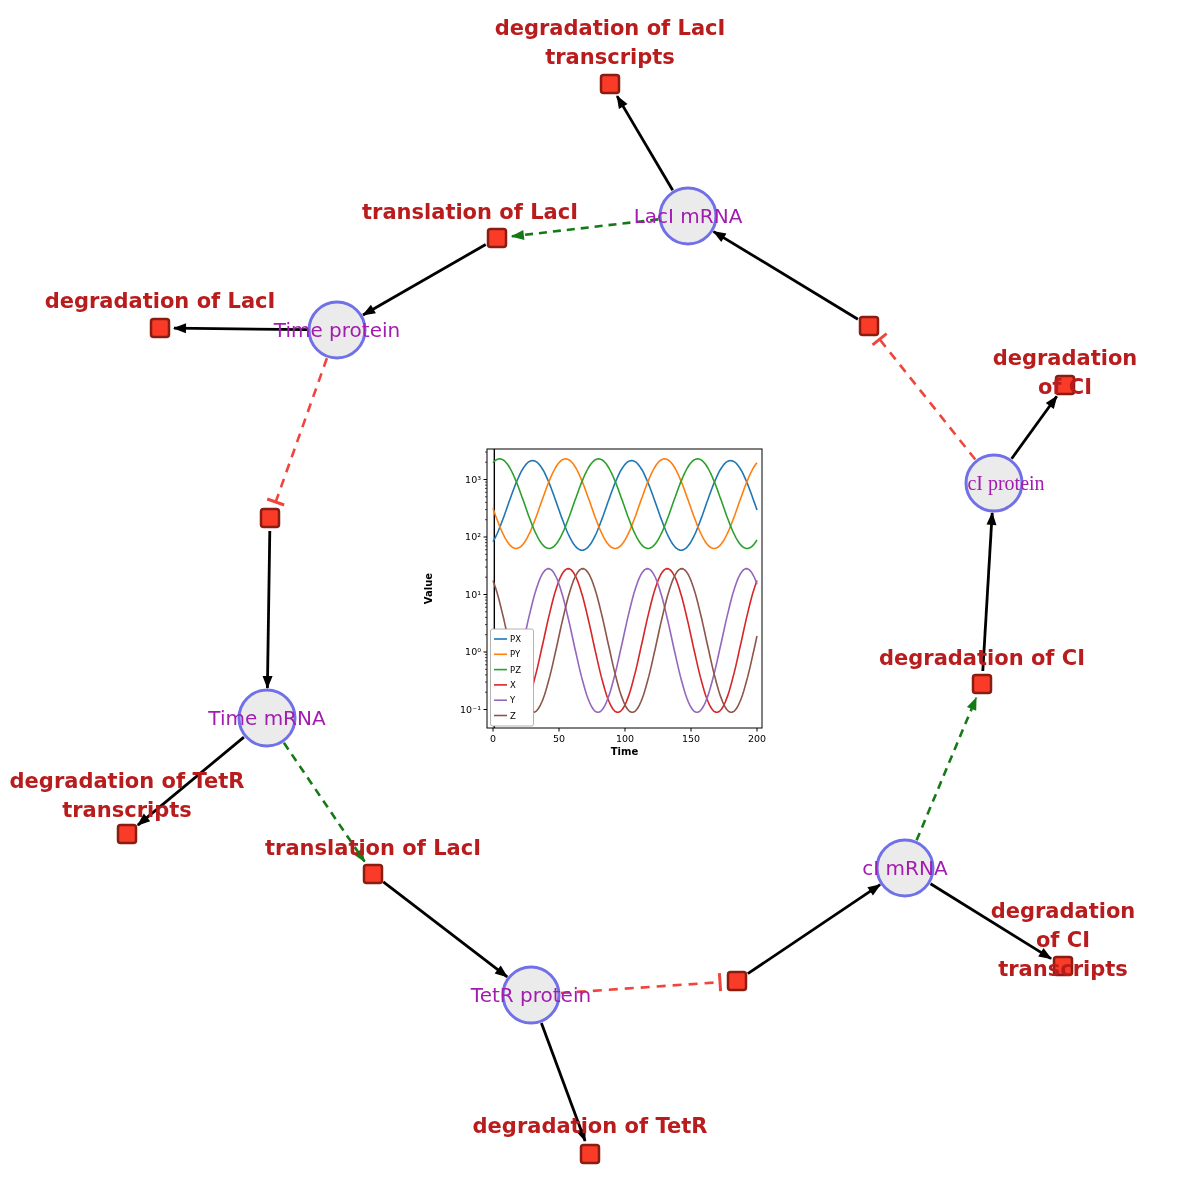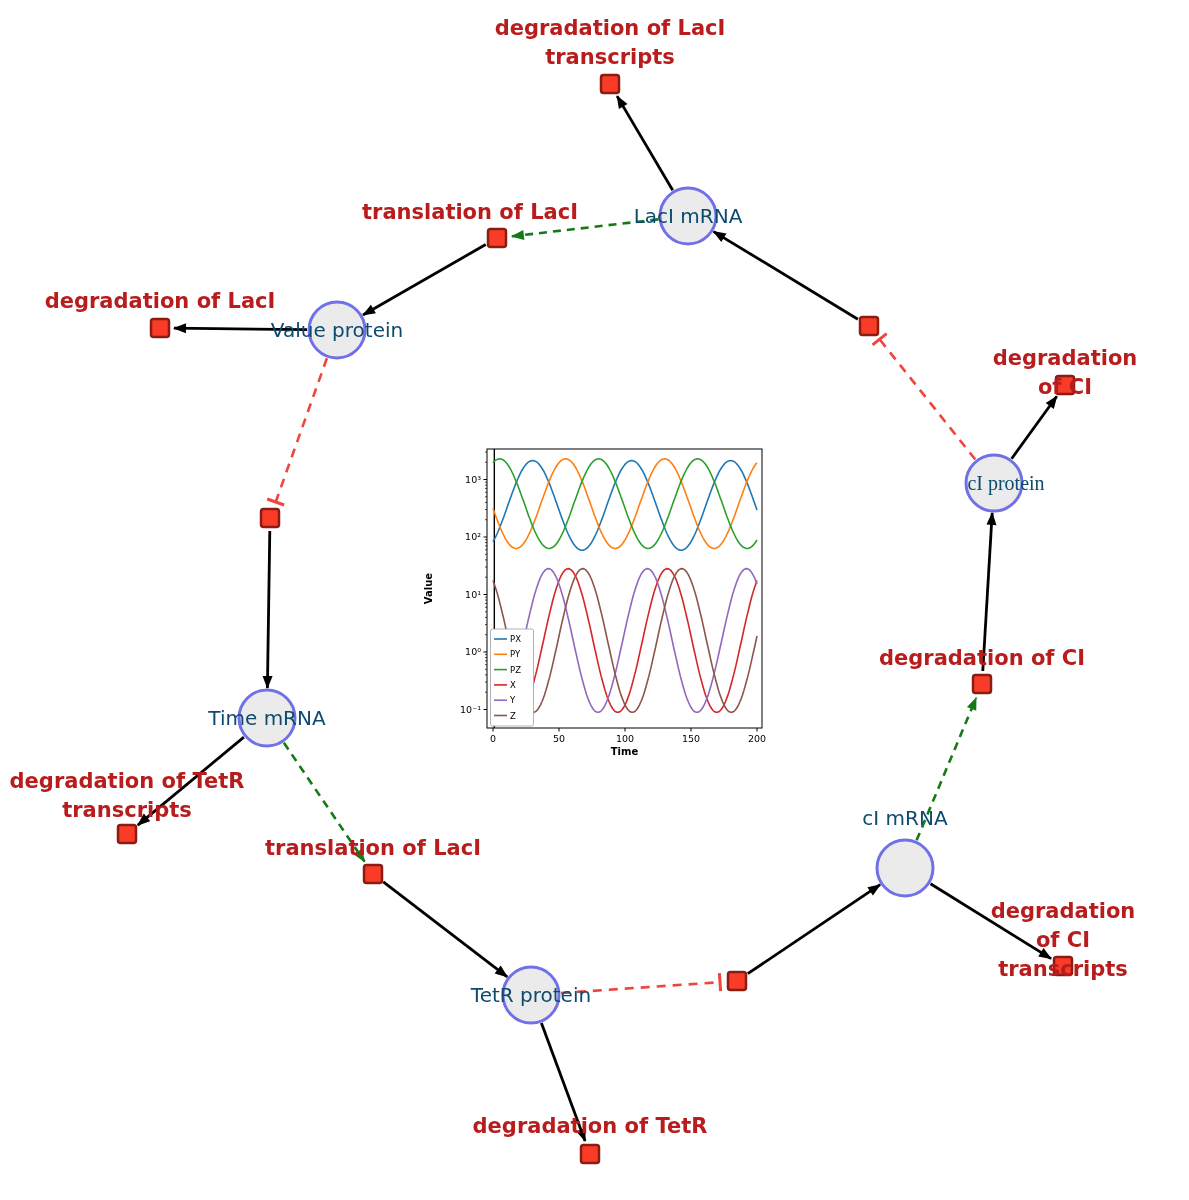--- a/index.html
+++ b/index.html
@@ -14,21 +14,21 @@
   #scene { position: absolute; left: 0; top: 0; }
   #labels {
     position: absolute; left: 0; top: 0;
     width: 100%; height: 100%;
     pointer-events: none;
   }
   .species-label {
     position: absolute;
     transform: translate(-50%, -50%);
     font-size: 20px;
-    color: #0c4a6e;
+    color: #a21caf;
     white-space: pre;
   }
   .reaction-label {
     position: absolute;
     transform: translateX(-50%);
     font-weight: bold;
     font-size: 21px;
     color: #b91c1c;
     white-space: pre-line;
     text-align: center;
@@ -169,25 +169,25 @@
         <rect x="118" y="825" width="18" height="18" rx="2.5" fill="#f93b28" stroke="#8a1d12" stroke-width="2.5"></rect>
         <rect x="364" y="865" width="18" height="18" rx="2.5" fill="#f93b28" stroke="#8a1d12" stroke-width="2.5"></rect>
         <rect x="581" y="1145" width="18" height="18" rx="2.5" fill="#f93b28" stroke="#8a1d12" stroke-width="2.5"></rect>
         <rect x="728" y="972" width="18" height="18" rx="2.5" fill="#f93b28" stroke="#8a1d12" stroke-width="2.5"></rect>
         <rect x="1054" y="957" width="18" height="18" rx="2.5" fill="#f93b28" stroke="#8a1d12" stroke-width="2.5"></rect>
         <rect x="973" y="675" width="18" height="18" rx="2.5" fill="#f93b28" stroke="#8a1d12" stroke-width="2.5"></rect>
       </g>
     </svg>
   <div id="labels">
       <div class="species-label" style="left: 688px; top: 216px;">LacI mRNA</div>
-      <div class="species-label" style="left: 337px; top: 330px;">Value protein</div>
+      <div class="species-label" style="left: 337px; top: 330px;">Time protein</div>
       <div class="species-label" style="left: 1006px; top: 483px; font-family: Liberation Serif, serif;">cI protein</div>
       <div class="species-label" style="left: 267px; top: 718px;">Time mRNA</div>
       <div class="species-label" style="left: 531px; top: 995px; text-align: right;">TetR protein</div>
-      <div class="species-label" style="left: 905px; top: 818px;">cI mRNA</div>
+      <div class="species-label" style="left: 905px; top: 868px;">cI mRNA</div>
       <div class="reaction-label" style="left: 610px; top: 14px;">degradation of LacI
 transcripts</div>
       <div class="reaction-label" style="left: 470px; top: 198px;">translation of LacI</div>
       <div class="reaction-label" style="left: 160px; top: 287px;">degradation of LacI</div>
       <div class="reaction-label" style="left: 1065px; top: 344px;">degradation of CI</div>
       <div class="reaction-label" style="left: 127px; top: 767px;">degradation of TetR
 transcripts</div>
       <div class="reaction-label" style="left: 373px; top: 834px;">translation of LacI</div>
       <div class="reaction-label" style="left: 590px; top: 1112px;">degradation of TetR</div>
       <div class="reaction-label" style="left: 1063px; top: 897px;">degradation of CI

